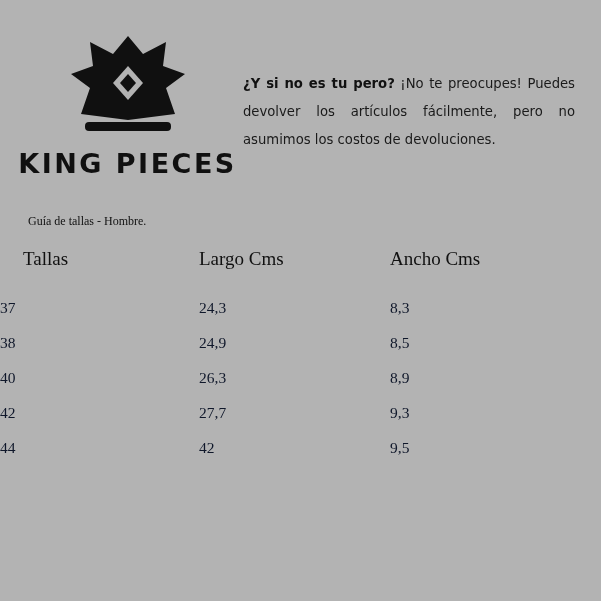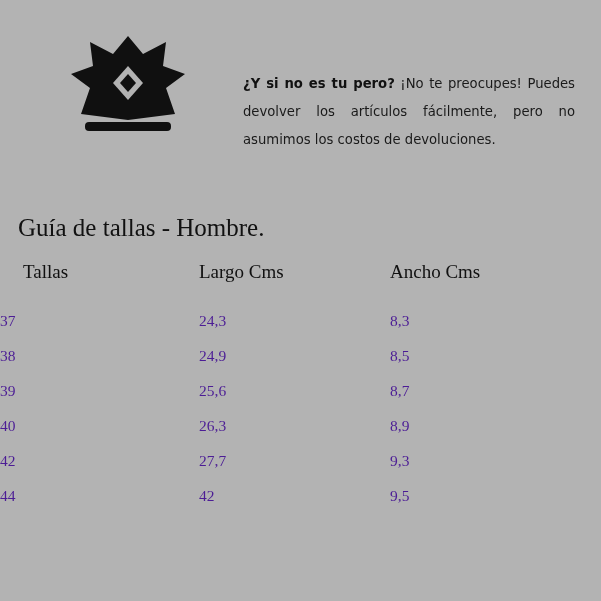--- a/index.html
+++ b/index.html
@@ -61,23 +61,23 @@
     color: #1a1a1a;
     text-align: justify;
   }
   .policy .lead {
     font-weight: bold;
     color: #111;
   }
 
   
   .guide-title {
-    padding: 14px 0 0 18px;
+    padding: 14px 0 0 28px;
     font-family: "Liberation Serif", serif;
-    font-size: 25px;
+    font-size: 12px;
     color: #111;
   }
 
   
   table.size-table {
     width: 100%;
     border-collapse: collapse;
     margin-top: 18px;
     table-layout: fixed;
   }
@@ -85,21 +85,21 @@
     font-family: "Liberation Serif", serif;
     font-weight: normal;
     font-size: 19px;
     color: #111;
     text-align: left;
     padding-bottom: 20px;
   }
   table.size-table td {
     font-family: "Liberation Serif", serif;
     font-size: 15.5px;
-    color: #4c1d95;
+    color: #0f172a;
     text-align: left;
     padding: 8.5px 0;
   }
   .col-1 { width: 175px; padding-left: 24px; }
   .col-2 { width: 190px; padding-left: 0px; }
   .col-3 { width: auto; padding-left: 0px; }
 
   th.col-1 { padding-left: 23px; }
   th.col-2 { padding-left: 0px; }
   th.col-3 { padding-left: 0px; }
@@ -117,20 +117,21 @@
 
   <div class="brand">
     <span class="crown-wrap">
       <svg viewBox="0 0 130 110" width="130" height="110" xmlns="http://www.w3.org/2000/svg">
         <path d="M65 6 L80 24 L103 12 L100 36 L122 44 L103 58 L112 84 L65 90 L18 84 L27 58 L8 44 L30 36 L27 12 L50 24 Z" fill="#101010"></path>
         <rect x="22" y="92" width="86" height="9" rx="4" fill="#101010"></rect>
         <path d="M65 36 L80 53 L65 70 L50 53 Z" fill="#b3b3b3"></path>
         <path d="M65 44 L73 53 L65 62 L57 53 Z" fill="#101010"></path>
       </svg>
     </span>
+    <div class="brand-name">KING PIECES</div>
   </div>
 
   <div class="policy">
     <span class="lead">¿Y si no es tu pero?</span><span> ¡No te preocupes! Puedes devolver los artículos fácilmente, pero no asumimos los costos de devoluciones.</span>
   </div>
 
 </div>
 
 <div class="guide-title">Guía de tallas - Hombre.</div>
 
@@ -147,25 +148,20 @@
       <td class="col-1">37</td>
       <td class="col-2">24,3</td>
       <td class="col-3">8,3</td>
     </tr>
     <tr>
       <td class="col-1">38</td>
       <td class="col-2">24,9</td>
       <td class="col-3">8,5</td>
     </tr>
     <tr>
-      <td class="col-1">39</td>
-      <td class="col-2">25,6</td>
-      <td class="col-3">8,7</td>
-    </tr>
-    <tr>
       <td class="col-1">40</td>
       <td class="col-2">26,3</td>
       <td class="col-3">8,9</td>
     </tr>
     <tr>
       <td class="col-1">42</td>
       <td class="col-2">27,7</td>
       <td class="col-3">9,3</td>
     </tr>
     <tr>

